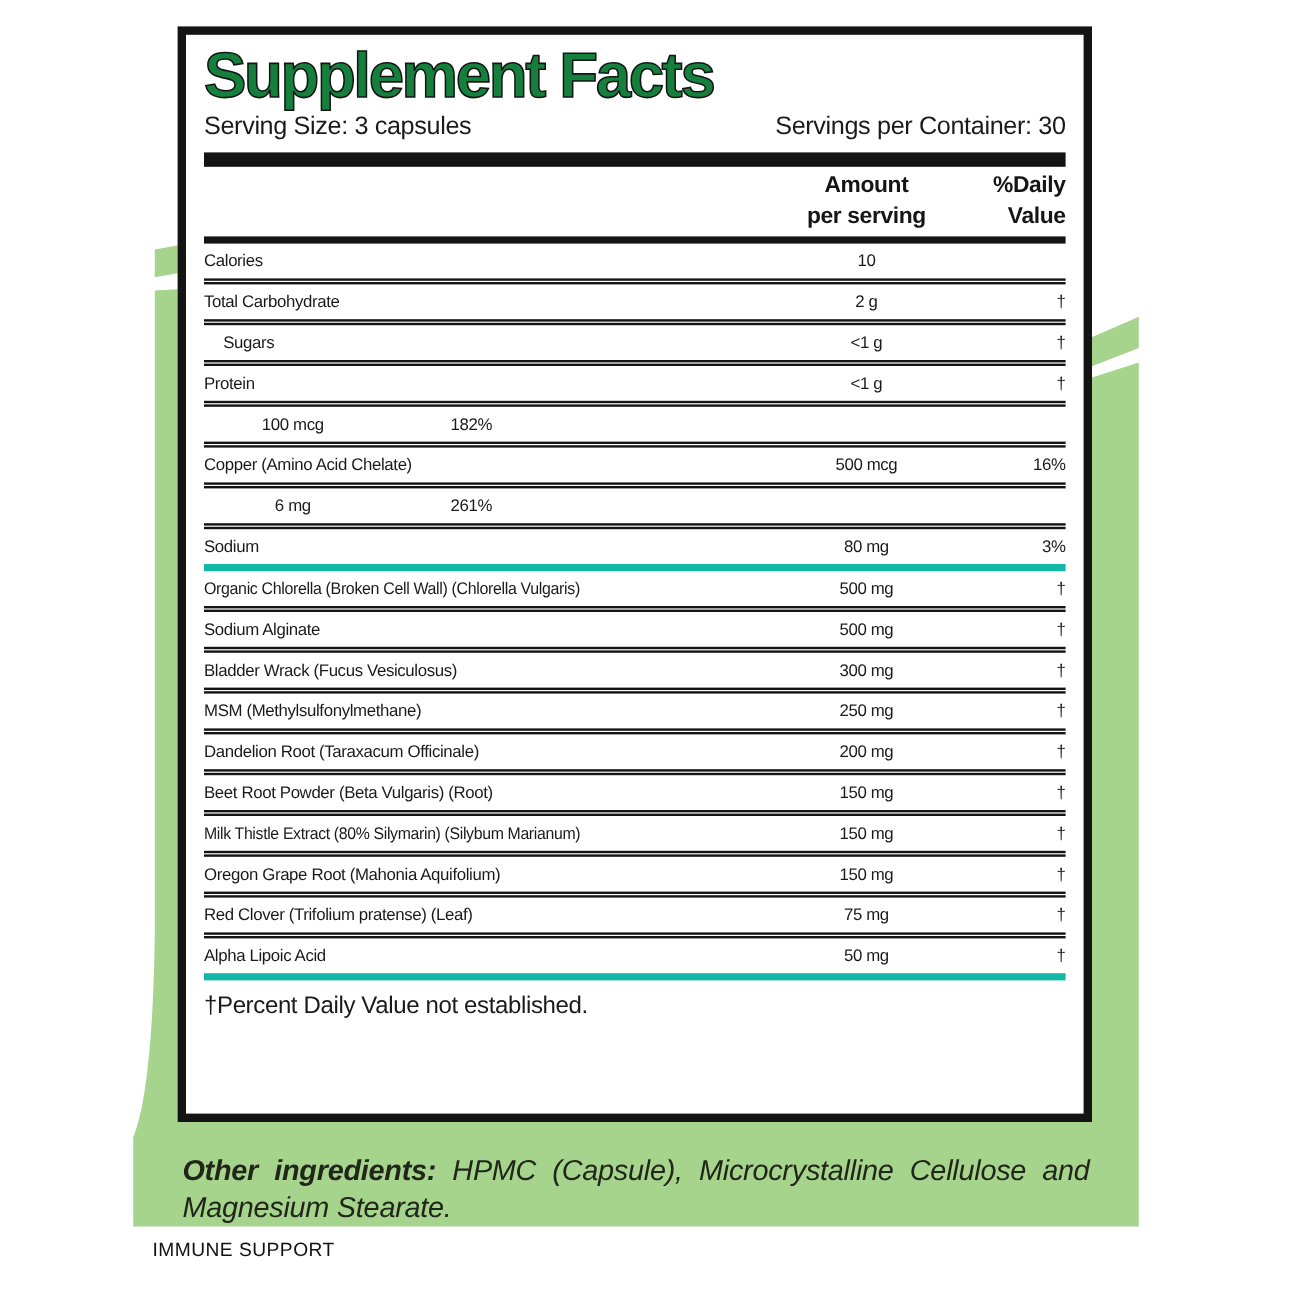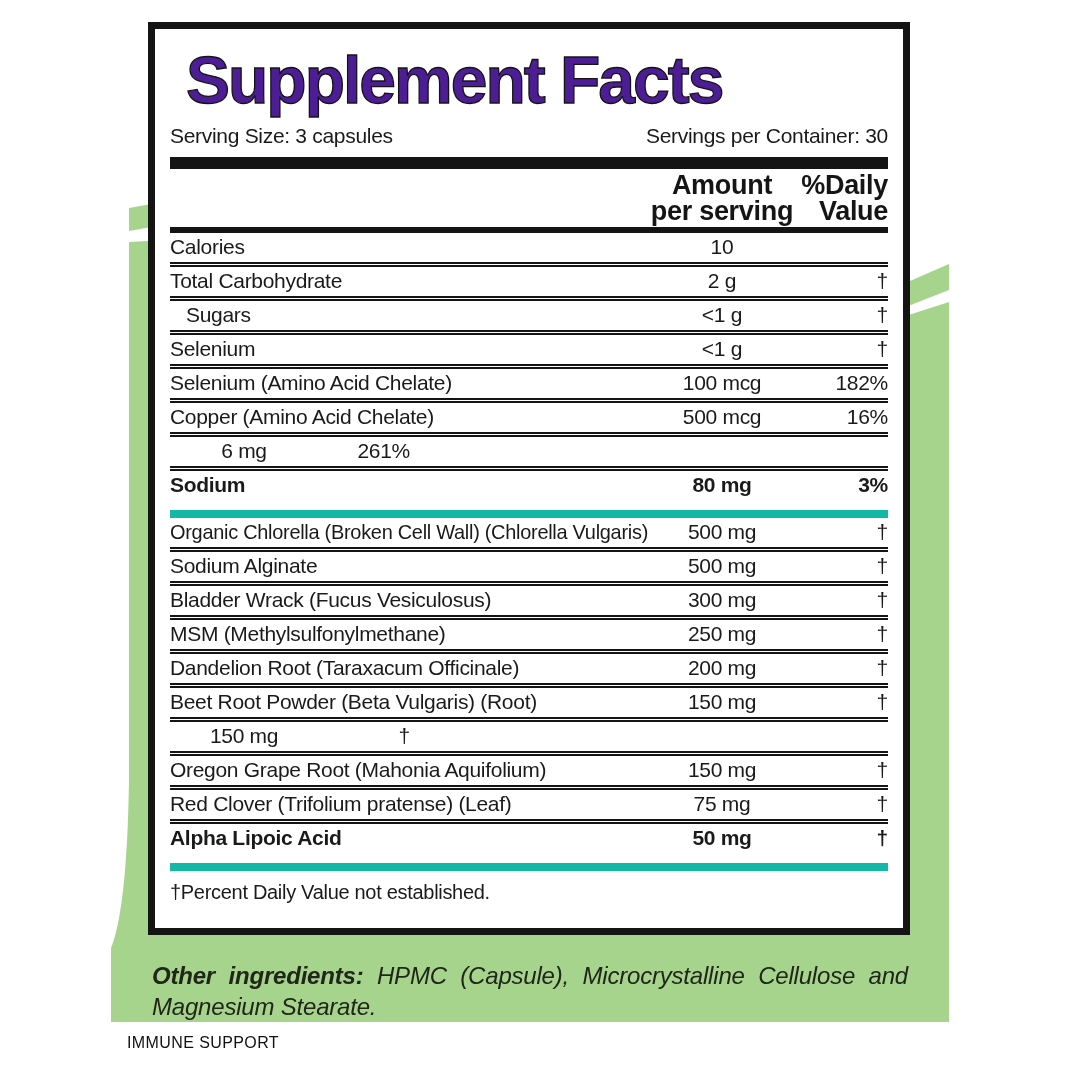--- a/index.html
+++ b/index.html
@@ -12,41 +12,41 @@
   .bg-svg{position:absolute;left:0;top:0;width:1080px;height:1080px;z-index:0;}
   .green-fill{fill:var(--green,#a7d48d);}
 
   
   .facts-label{
     position:absolute;left:148px;top:22px;width:762px;height:913px;
     box-sizing:border-box;border:7px solid #141414;background:#ffffff;
     padding:8px 15px 0 15px;z-index:2;letter-spacing:-0.3px;
   }
   .panel-title{
-    margin:16px;font-size:66px;line-height:54px;font-weight:bold;
-    letter-spacing:-2px;-webkit-text-stroke:1.3px #141414;color:#4c1d95;
+    margin:0;font-size:53px;line-height:54px;font-weight:bold;
+    letter-spacing:-2px;-webkit-text-stroke:1.3px #141414;color:#15803d;
     white-space:nowrap;
   }
   .serving-row{
     display:flex;justify-content:space-between;align-items:flex-end;
     font-size:21px;line-height:25px;margin-top:2px;color:#1a1a1a;gap:24px;
   }
   .bar-thick{height:12px;background:#141414;margin-top:9px;}
   .hdr-row{
     display:flex;align-items:flex-end;padding:3px 0;
-    border-bottom:6px solid #141414;font-weight:bold;font-size:27px;line-height:26px;
+    border-bottom:6px solid #141414;font-weight:bold;font-size:19px;line-height:26px;
   }
   .cell-name{flex:1 1 auto;min-width:0;}
   .cell-amt{flex:0 0 148px;text-align:center;}
   .cell-dv{flex:0 0 92px;text-align:right;}
   .row{
     display:flex;align-items:flex-start;height:34px;box-sizing:border-box;
-    border-bottom:5px double #141414;font-size:21px;line-height:28px;color:#1a1a1a;
+    border-bottom:5px double #141414;font-size:14px;line-height:28px;color:#1a1a1a;
   }
-  .row.section-end{height:47px;border-bottom:8px solid #14b8a6;font-weight:bold;}
+  .row.section-end{height:35px;border-bottom:6px solid #14b8a6;}
   .row .nm{display:inline-block;white-space:nowrap;transform-origin:left center;}
   .row.indent .cell-name{padding-left:16px;}
   .footnotes{padding-top:8px;font-size:20px;line-height:27px;color:#1a1a1a;}
 
   
   .other-ing{
     position:absolute;left:152px;top:960px;width:756px;z-index:2;
     font-style:italic;font-size:24px;line-height:31px;color:#20261a;
     text-align:justify;letter-spacing:-0.2px;
   }
@@ -99,26 +99,25 @@
     <div class="cell-name"><span class="nm">Total Carbohydrate</span></div>
     <div class="cell-amt">2 g</div>
     <div class="cell-dv">†</div>
   </div>
       <div class="row indent">
     <div class="cell-name"><span class="nm">Sugars</span></div>
     <div class="cell-amt">&lt;1 g</div>
     <div class="cell-dv">†</div>
   </div>
       <div class="row">
-    <div class="cell-name"><span class="nm">Selenium</span></div>
+    <div class="cell-name"><span class="nm">Protein</span></div>
     <div class="cell-amt">&lt;1 g</div>
     <div class="cell-dv">†</div>
   </div>
       <div class="row">
-    <div class="cell-name"><span class="nm">Selenium (Amino Acid Chelate)</span></div>
     <div class="cell-amt">100 mcg</div>
     <div class="cell-dv">182%</div>
   </div>
       <div class="row">
     <div class="cell-name"><span class="nm">Copper (Amino Acid Chelate)</span></div>
     <div class="cell-amt">500 mcg</div>
     <div class="cell-dv">16%</div>
   </div>
       <div class="row">
     <div class="cell-amt">6 mg</div>
@@ -153,20 +152,21 @@
     <div class="cell-name"><span class="nm">Dandelion Root (Taraxacum Officinale)</span></div>
     <div class="cell-amt">200 mg</div>
     <div class="cell-dv">†</div>
   </div>
       <div class="row">
     <div class="cell-name"><span class="nm">Beet Root Powder (Beta Vulgaris) (Root)</span></div>
     <div class="cell-amt">150 mg</div>
     <div class="cell-dv">†</div>
   </div>
       <div class="row">
+    <div class="cell-name"><span class="nm" style="transform: scaleX(0.942685);">Milk Thistle Extract (80% Silymarin) (Silybum Marianum)</span></div>
     <div class="cell-amt">150 mg</div>
     <div class="cell-dv">†</div>
   </div>
       <div class="row">
     <div class="cell-name"><span class="nm">Oregon Grape Root (Mahonia Aquifolium)</span></div>
     <div class="cell-amt">150 mg</div>
     <div class="cell-dv">†</div>
   </div>
       <div class="row">
     <div class="cell-name"><span class="nm">Red Clover (Trifolium pratense) (Leaf)</span></div>

